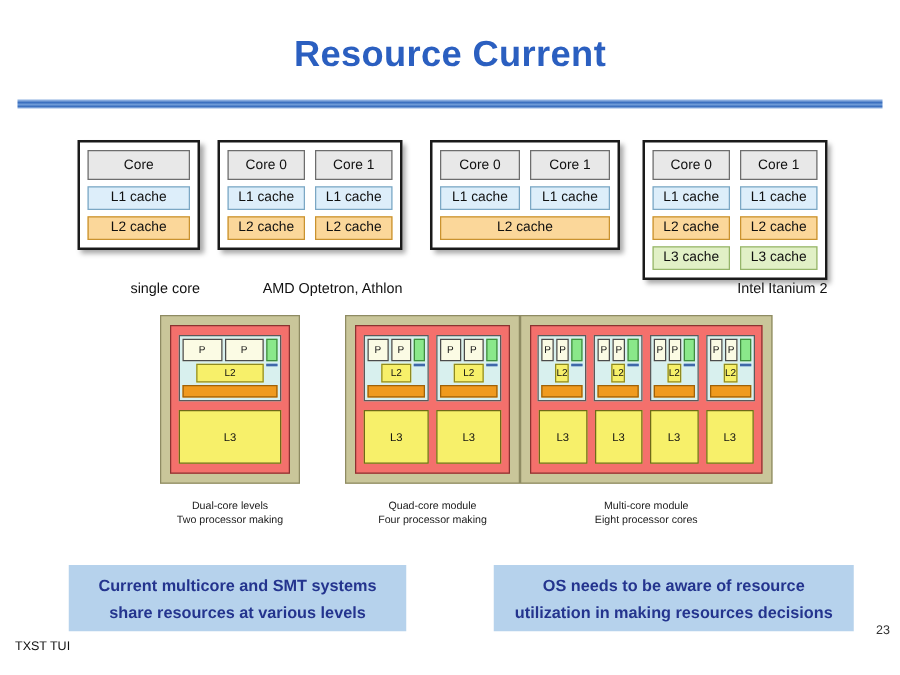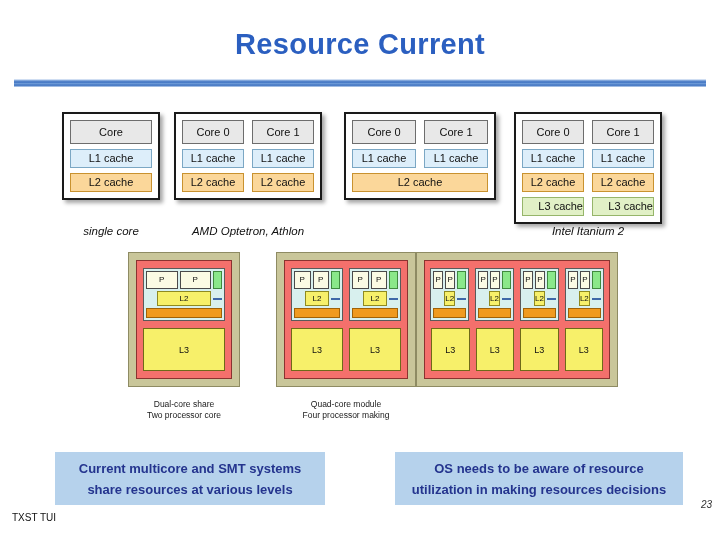--- a/index.html
+++ b/index.html
@@ -75,31 +75,30 @@
     text-align: center;
     font-size: 11px;
     color: #101010;
     line-height: 17px;
     height: 19px;
     white-space: nowrap;
   }
   .cbox.core  { background: #e8e8e8; border-color: #6d6d6d; height: 24px; line-height: 22px; }
   .cbox.l1    { background: #ddeefa; border-color: #7ba7c4; }
   .cbox.l2    { background: #fbd79a; border-color: #c9922f; }
-  .cbox.l3    { background: #e1f0c6; border-color: #96b56a; text-align: right; }
+  .cbox.l3    { background: #e1f0c6; border-color: #96b56a; }
   .chip-full {
     margin-top: 5px;
   }
   .chip-caption {
     position: absolute;
     top: 113px;
-    font-style: italic;
     font-size: 11.5px;
     color: #111111;
-    text-align: center;
+    text-align: right;
     white-space: nowrap;
   }
 
   
   #module-diagrams {
     position: absolute;
     top: 252px;
     left: 128px;
     width: 490px;
     height: 165px;
@@ -154,21 +153,21 @@
     color: #101010;
   }
   .green-bar {
     width: 7px;
     background: #8ae88a;
     border: 1px solid #3f8a3f;
   }
   .cu-mid {
     display: flex;
     gap: 2px;
-    align-items: center;
+    align-items: flex-start;
     height: 15px;
     padding-left: 11px;
   }
   .l2-box {
     flex: 1;
     background: #f7f06a;
     border: 1px solid #8f8a20;
     font-size: 8px;
     line-height: 13px;
     text-align: center;
@@ -235,21 +234,20 @@
     font-size: 10px;
     color: #111111;
     white-space: nowrap;
   }
   #page-number {
     position: absolute;
     right: 8px;
     top: 499px;
     font-size: 10px;
     color: #333333;
-    font-style: italic;
   }
 </style>
 </head>
 <body>
 
 <div id="slide-title">Resource Current</div>
 <div id="title-rule"></div>
 
 <div id="cache-diagrams">
     <div class="chip" style="left: 0px; width: 98px;">
@@ -325,22 +323,22 @@
             </div>
             <div class="orange-bar"></div>
           </div>
         </div>
         <div class="l3-row" style="flex: 1 1 0%;">
           <div class="l3-box">L3</div>
         </div>
       </div>
     </div>
     <div class="module-caption" style="left: 0px; width: 112px; top: 147px;">
-      <div>Dual-core share</div>
-      <div>Two processor core</div>
+      <div>Dual-core levels</div>
+      <div>Two processor making</div>
     </div>
     <div class="module" style="left: 148px; width: 140px; height: 135px;">
       <div class="die">
         <div class="core-row">
           <div class="core-unit">
             <div class="cu-top">
               <div class="p-box">P</div>
               <div class="p-box">P</div>
               <div class="green-bar"></div>
             </div>
@@ -426,20 +424,24 @@
           </div>
         </div>
         <div class="l3-row" style="flex: 1 1 0%;">
           <div class="l3-box">L3</div>
           <div class="l3-box">L3</div>
           <div class="l3-box">L3</div>
           <div class="l3-box">L3</div>
         </div>
       </div>
     </div>
+    <div class="module-caption" style="left: 288px; width: 202px; top: 147px;">
+      <div>Multi-core module</div>
+      <div>Eight processor cores</div>
+    </div>
   </div>
 
 <div class="callout" id="callout-left">Current multicore and SMT systems share resources at various levels</div>
 <div class="callout" id="callout-right">OS needs to be aware of resource utilization in making resources decisions</div>
 
 <div id="footer-band"></div>
 <div id="footer-text">TXST TUI</div>
 <div id="page-number">23</div>
 
 </body></html>

